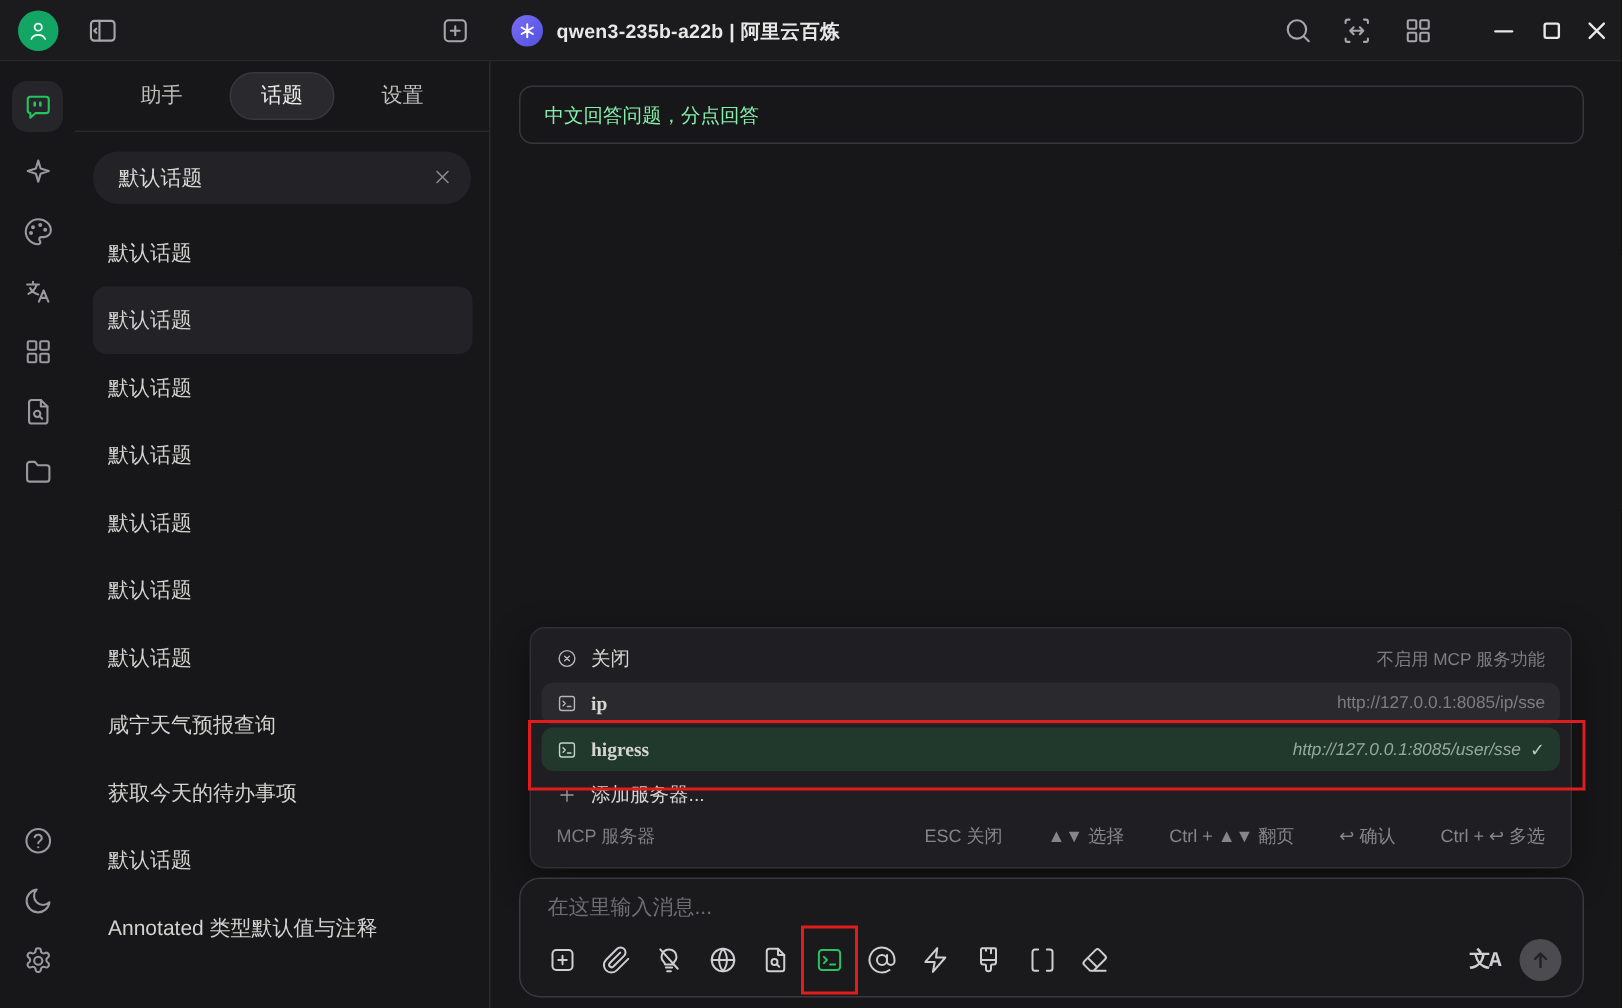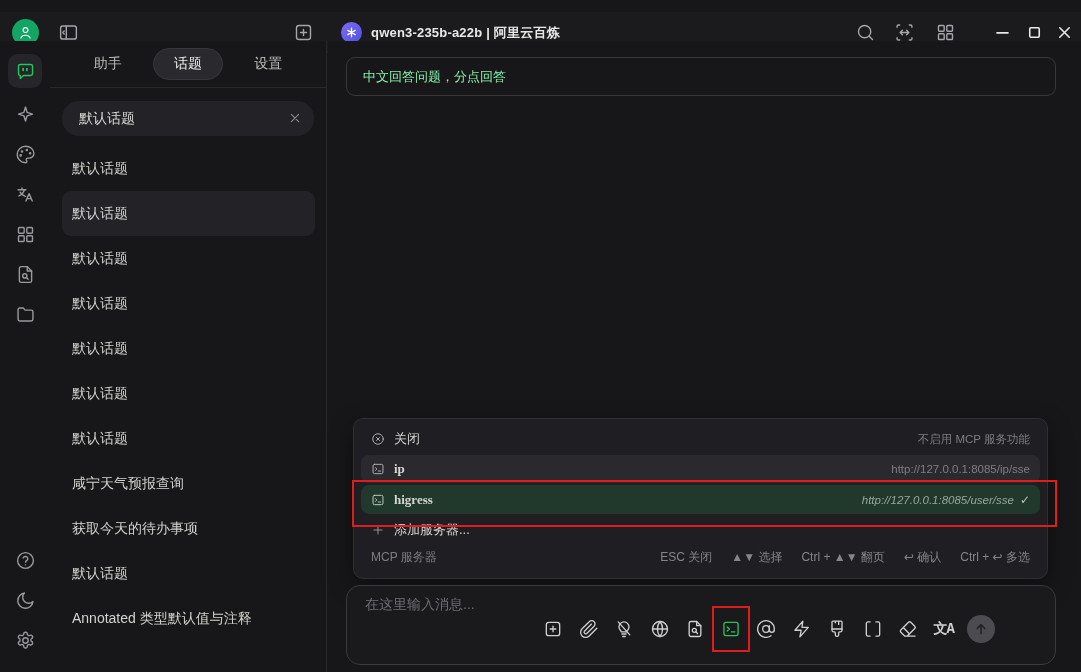--- a/index.html
+++ b/index.html
@@ -7,21 +7,21 @@
   body { font-family:"Liberation Sans","DejaVu Sans",sans-serif; }
   #app {
     position:relative; width:1081px; height:672px; overflow:hidden;
     background:#171719; color:#dededa; font-size:14px;
   }
   .icon { display:inline-flex; align-items:center; justify-content:center; flex:0 0 auto; }
   .icon svg { width:100%; height:100%; stroke:currentColor; fill:none; stroke-width:1.6; stroke-linecap:round; stroke-linejoin:round; }
 
   
   .titlebar {
-    position:absolute; left:0; top:12px; width:1081px; height:41px;
+    position:absolute; left:0; top:0; width:1081px; height:41px;
     background:#1b1b1e; border-bottom:1px solid #28282b;
   }
   .avatar {
     position:absolute; left:12px; top:7px; width:27px; height:27px; border-radius:50%;
     background:#12a564; display:flex; align-items:center; justify-content:center; color:#fff;
   }
   .avatar .icon { width:17px; height:17px; }
   .tb-icon { position:absolute; top:10px; width:21px; height:21px; color:#a6a6aa; cursor:pointer; }
   .tb-toggle { left:58px; }
   .tb-newchat { left:293px; }
@@ -100,28 +100,28 @@
   .row-higress { background:#20392c; margin-top:2px; }
   .row-higress .right { color:#97a89e;font-style:italic; }
   .row-icon { width:14px; height:14px; color:#b5b5b9; }
   .row-higress .row-icon { color:#c4d2c9; }
   .mcp-add { margin-top:2px; }
   .mcp-add .row-icon { color:#9a9a9e; }
   .mcp-footer {
     margin-top:auto; height:30px; display:flex; align-items:center; padding:0 10px;
     font-size:12px; color:#7d7d82;
   }
-  .mcp-footer .hints { margin-left:auto; display:flex; gap:19px; font-size:12px; color:#85858a; }
+  .mcp-footer .hints { margin-left:auto; display:flex; gap:30px; font-size:12px; color:#85858a; }
   .check { color:#b9c9bf; font-size:12px; }
 
   
   .composer {
     position:absolute; left:18px; top:544px; width:710px; height:80px;
     border:1px solid #39393e; border-radius:14px; background:#1a1a1d;
-    display:flex; flex-direction:row; padding:10px 14px 9px 18px;
+    display:flex; flex-direction:column; padding:10px 14px 9px 18px;
   }
   .composer textarea {
     background:transparent; border:none; outline:none; resize:none; height:24px;
     color:#d9d9d5; font-size:14px; font-family:inherit;
   }
   .composer textarea::placeholder { color:#6e6e73; }
   .composer-toolbar { display:flex; align-items:center; gap:15.5px; margin-top:6px;font-family:Liberation Mono, monospace; }
   .ct-icon { width:20px; height:20px; color:#cfcfd2; cursor:pointer; position:relative; }
   .ct-icon.mcp-active { color:#22c55e; }
   .ct-right { margin-left:auto; display:flex; align-items:center; gap:13px; }

